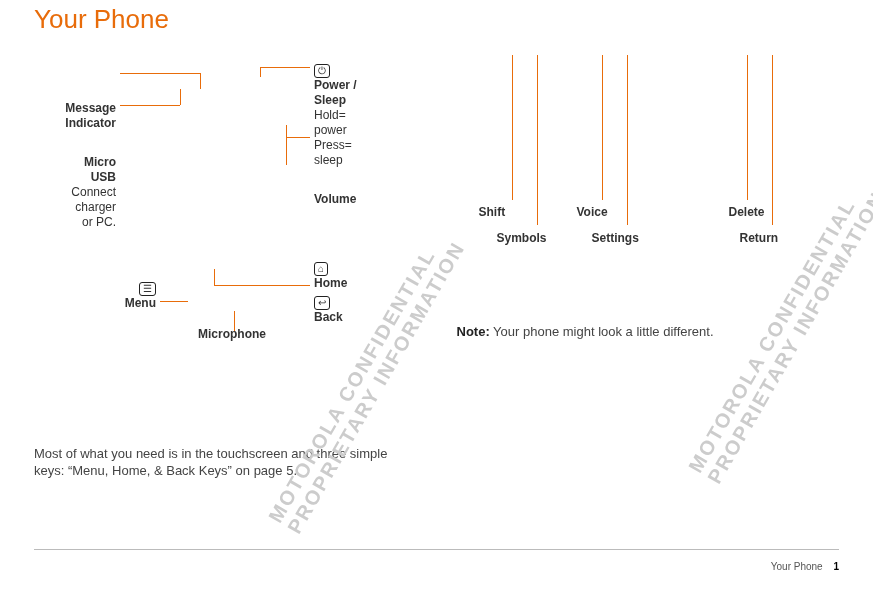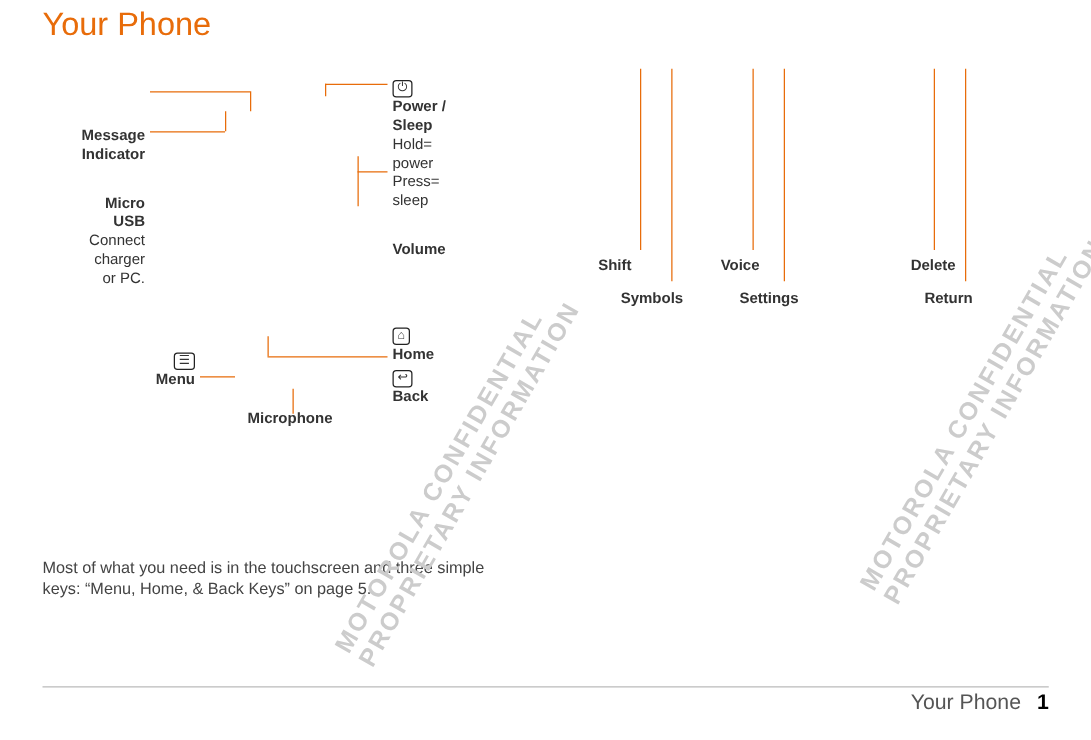--- a/index.html
+++ b/index.html
@@ -85,21 +85,21 @@
   }
   .kp-label {
     position: absolute;
     font-size: 12px;
     font-weight: bold;
   }
   .footer {
     position: absolute;
     bottom: 20px;
     right: 34px;
-    font-size: 17px;
+    font-size: 10px;
     color: #555;
     text-align: right;
   }
   .footer .pg { font-weight: bold; margin-left: 8px; color:#000;}
   .footer-rule {
     position:absolute;
     left:34px; right:34px; bottom:42px;
     height:1px; background:#bbb;
   }
   
@@ -203,20 +203,23 @@
 
       <div class="kp-label" style="left:22px; top:150px;">Shift</div>
       <div class="kp-label" style="left:120px; top:150px;">Voice</div>
       <div class="kp-label" style="left:272px; top:150px;">Delete</div>
 
       <div class="kp-label" style="left:40px; top:176px;">Symbols</div>
       <div class="kp-label" style="left:135px; top:176px;">Settings</div>
       <div class="kp-label" style="left:283px; top:176px;">Return</div>
     </div>
 
+    <div class="body-text" style="margin-top:8px;">
+      <span class="note-label">Note:</span><span> Your phone might look a little different.</span>
+    </div>
   </div>
 </div>
 
 <div class="watermark wm1">MOTOROLA CONFIDENTIAL
 PROPRIETARY INFORMATION</div>
 <div class="watermark wm2">MOTOROLA CONFIDENTIAL
 PROPRIETARY INFORMATION</div>
 
 <div class="footer-rule"></div>
 <div class="footer">

